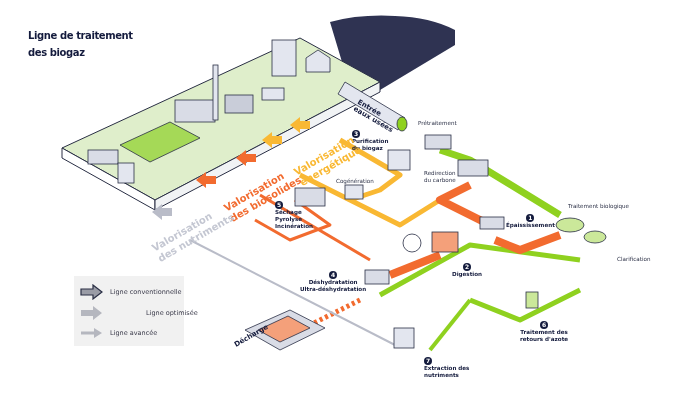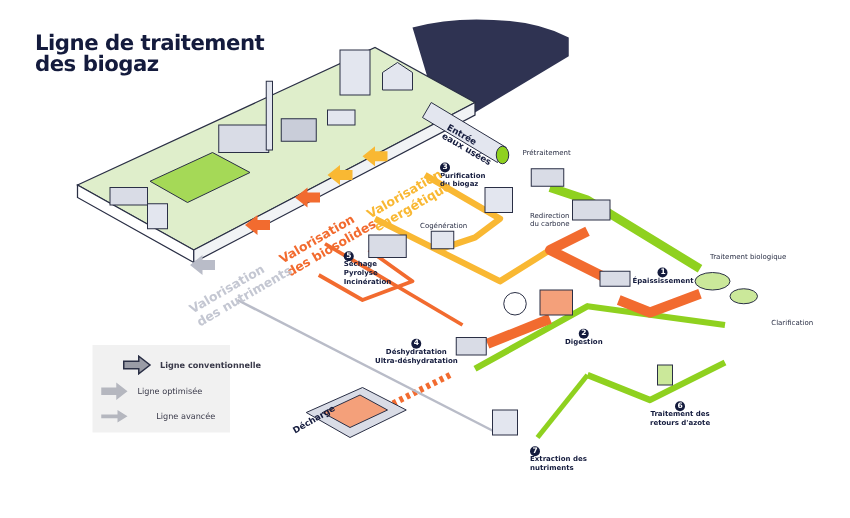--- a/index.html
+++ b/index.html
@@ -1,18 +1,18 @@
 <!DOCTYPE html>
 <html><head>
 <meta charset="utf-8">
 <style>
   html,body{margin:0;padding:0;background:#ffffff;}
   body{width:680px;height:414px;position:relative;overflow:hidden;font-family:"DejaVu Sans",sans-serif;}
   #diagram{position:absolute;left:0;top:0;width:680px;height:414px;}
-  .title{position:absolute;left:28px;top:27px;font-family:"DejaVu Sans",sans-serif;font-weight:bold;font-size:17px;line-height:17px;color:#141b3d;letter-spacing:-0.4px;}
+  .title{position:absolute;left:28px;top:27px;font-family:"DejaVu Sans",sans-serif;font-weight:bold;font-size:10px;line-height:17px;color:#141b3d;letter-spacing:-0.4px;}
   .lbl{position:absolute;font-size:5.6px;color:#2a2f45;white-space:nowrap;line-height:7px;}
   .blbl{position:absolute;font-size:5.6px;font-weight:bold;color:#141b3d;white-space:nowrap;line-height:7px;text-align:center;}
   .num{display:inline-block;width:8px;height:8px;border-radius:50%;background:#141b3d;color:#fff;font-size:6px;font-weight:bold;line-height:8px;text-align:center;}
   .rot{position:absolute;font-weight:bold;white-space:nowrap;transform-origin:left top;line-height:12px;}
   .legend{position:absolute;left:74px;top:276px;width:110px;height:70px;background:#f1f1f1;}
   .leg-item{position:absolute;left:0;display:flex;align-items:center;}
   .leg-item span{font-size:6.5px;color:#3a3a4a;margin-left:6px;white-space:nowrap;}
 </style>
 </head>
 <body>
@@ -151,31 +151,31 @@
 <div class="rot" style="left:222px;top:204px;transform:rotate(-30deg);font-size:10px;color:#f26b2f;">
   <div>Valorisation</div>
   <div>des biosolides</div>
 </div>
 <div class="rot" style="left:150px;top:244px;transform:rotate(-30deg);font-size:10px;color:#c4c7d2;">
   <div>Valorisation</div>
   <div>des nutriments</div>
 </div>
 
 <div class="legend">
-  <div class="leg-item" style="left:24px;top:8px;font-weight:bold;">
+  <div class="leg-item" style="left:6px;top:8px;">
     <svg width="24" height="16" viewBox="0 0 24 16">
         <path d="M1 5 L13 5 L13 1 L22 8 L13 15 L13 11 L1 11 Z" fill="#9a9ca6" stroke="#2a2f45" stroke-width="1.2"></path>
       </svg>
     <span>Ligne conventionnelle</span>
   </div>
-  <div class="leg-item" style="left:6px;top:29px;">
+  <div class="leg-item" style="left:6px;top:29px;gap:36px;">
     <svg width="24" height="16" viewBox="0 0 24 16">
         <path d="M1 5 L13 5 L13 1 L22 8 L13 15 L13 11 L1 11 Z" fill="#b5b7bf"></path>
       </svg>
     <span>Ligne optimisée</span>
   </div>
-  <div class="leg-item" style="left:6px;top:49px;gap:15px;">
+  <div class="leg-item" style="left:6px;top:49px;">
     <svg width="24" height="16" viewBox="0 0 24 16">
         <path d="M1 6.5 L14 6.5 L14 3 L22 8 L14 13 L14 9.5 L1 9.5 Z" fill="#b5b7bf"></path>
       </svg>
     <span>Ligne avancée</span>
   </div>
 </div>
 
 </body></html>

